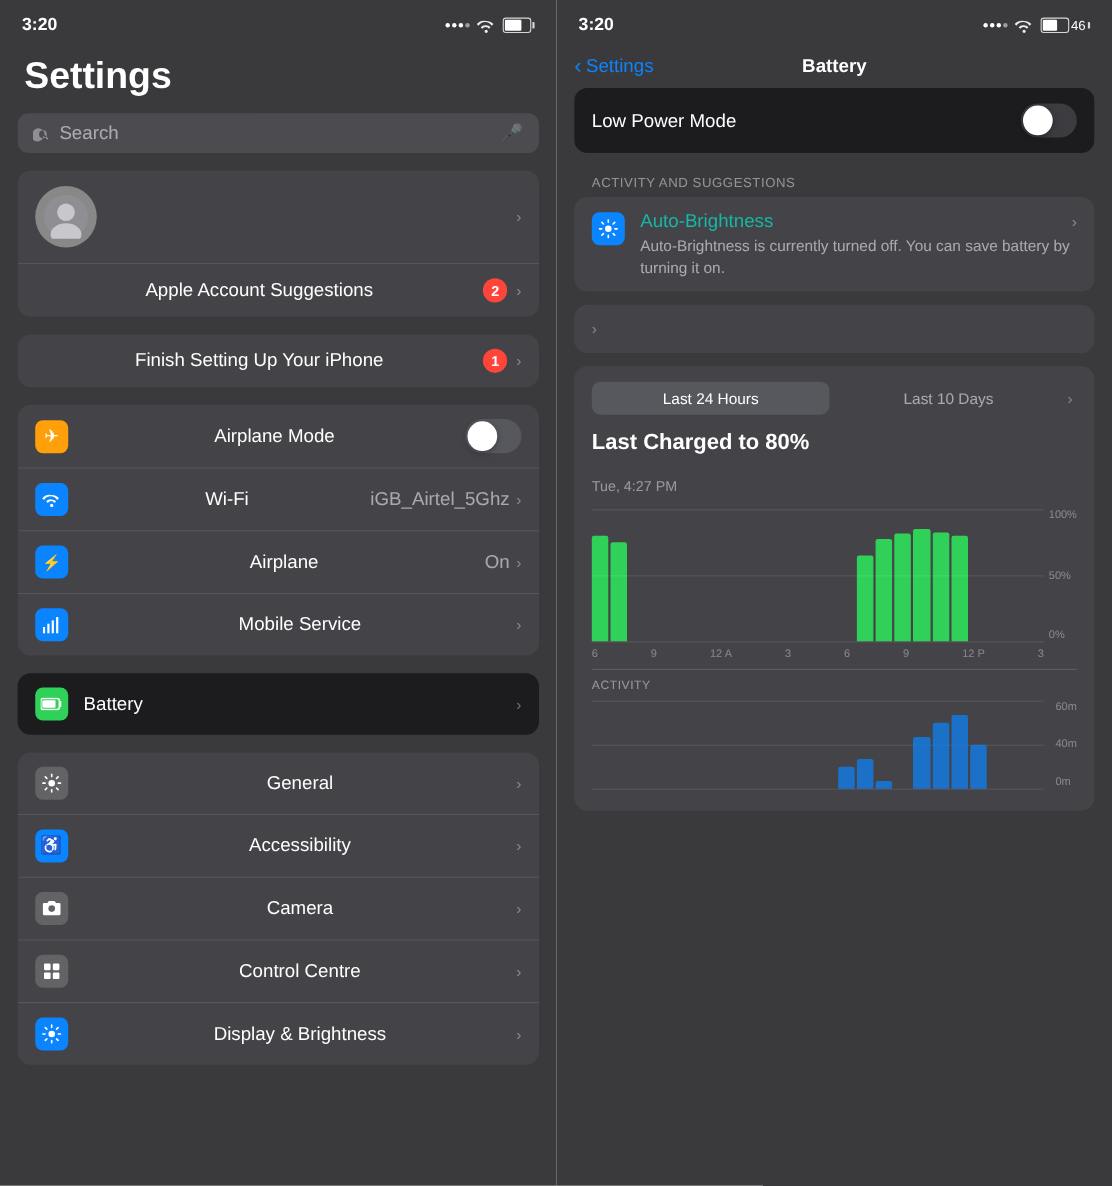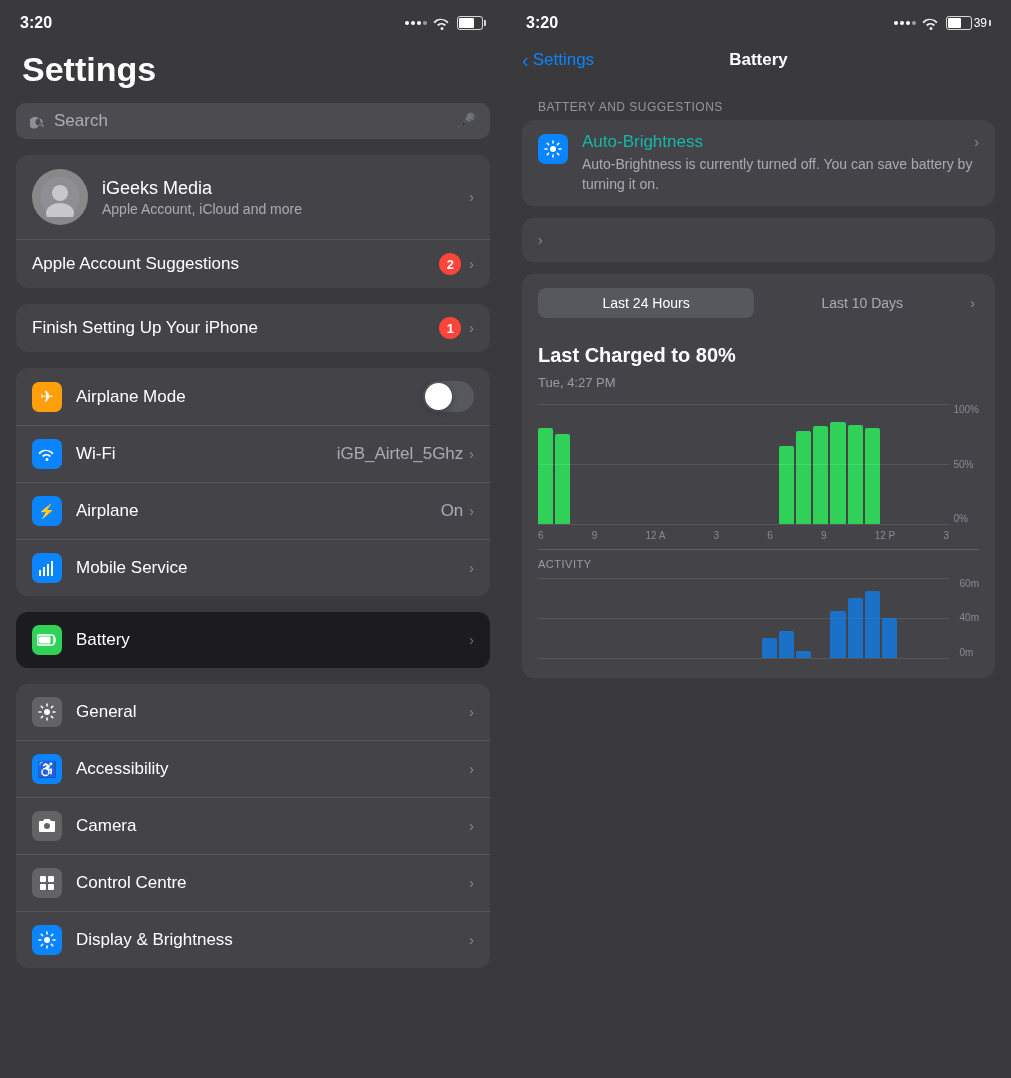--- a/index.html
+++ b/index.html
@@ -125,20 +125,21 @@
     }
 
     .settings-row {
       display: flex;
       align-items: center;
       padding: 13px 16px;
       color: #fff;
       font-size: 17px;
       border-bottom: 0.5px solid rgba(255,255,255,0.1);
       position: relative;
+      text-align: center;
     }
     .settings-row:last-child { border-bottom: none; }
 
     .settings-row-icon {
       width: 30px; height: 30px;
       border-radius: 7px;
       margin-right: 14px;
       display: flex; align-items: center; justify-content: center;
       font-size: 16px;
       flex-shrink: 0;
@@ -300,41 +301,41 @@
     
     .chart-card {
       background: rgba(118,118,128,0.18);
       border-radius: 12px;
       margin-bottom: 12px;
       padding: 14px 16px;
     }
 
     .chart-tabs {
       display: flex;
-      margin-bottom: 26px;
+      margin-bottom: 14px;
     }
     .chart-tab {
       flex: 1;
       text-align: center;
       padding: 7px;
       font-size: 14px;
       border-radius: 8px;
       color: rgba(235,235,245,0.6);
     }
     .chart-tab.active {
       background: rgba(118,118,128,0.4);
       color: #fff;
       font-weight: 500;
     }
 
     .chart-title {
       font-size: 20px;
       font-weight: 600;
       color: #fff;
-      margin-bottom: 8px;
+      margin-bottom: 20px;
     }
     .chart-subtitle {
       font-size: 13px;
       color: rgba(235,235,245,0.5);
       margin-bottom: 14px;
     }
 
     .chart-section-label {
       font-size: 11px;
       color: rgba(235,235,245,0.5);
@@ -459,24 +460,20 @@
 
   <div class="settings-section">
     <div class="profile-row">
       <div class="profile-avatar">
         <svg width="40" height="40" viewBox="0 0 40 40" fill="none">
           <circle cx="20" cy="20" r="20" fill="#8e8e93"></circle>
           <circle cx="20" cy="16" r="8" fill="#c7c7cc"></circle>
           <ellipse cx="20" cy="36" rx="14" ry="10" fill="#c7c7cc"></ellipse>
         </svg>
       </div>
-      <div class="profile-info">
-        <div class="profile-name">iGeeks Media</div>
-        <div class="profile-sub">Apple Account, iCloud and more</div>
-      </div>
       <span class="row-chevron">›</span>
     </div>
     <div class="settings-row">
       <span class="row-label">Apple Account Suggestions</span>
       <span class="badge">2</span>
       <span class="row-chevron">›</span>
     </div>
   </div>
 
   <div class="settings-section">
@@ -608,43 +605,49 @@
         <div class="status-dot active"></div>
         <div class="status-dot"></div>
       </div>
       <svg class="wifi-icon" viewBox="0 0 18 14" fill="white">
         <path d="M9 11a1.5 1.5 0 110 3 1.5 1.5 0 010-3zm0-4a5.5 5.5 0 014 1.72l-1.5 1.5A3.5 3.5 0 005.5 10.2L4 8.72A5.5 5.5 0 019 7zm0-4a9 9 0 016.6 2.9L14 7.5A7 7 0 002 7.5L.4 5.9A9 9 0 019 3z" opacity="0.9"></path>
       </svg>
       <div style="display:flex;align-items:center;gap:2px;">
         <div class="battery-body">
           <div class="battery-fill" style="width:59%"></div>
         </div>
-        <span style="color:#fff;font-size:12px;font-weight:500;">39</span>
+        <span style="color:#fff;font-size:12px;font-weight:500;">46</span>
         <div class="battery-tip"></div>
       </div>
     </div>
   </div>
 
   <div class="right-nav-bar">
     <div class="nav-back">
       <span style="font-size:20px;">‹</span>
       <span>Settings</span>
     </div>
     <span class="nav-title">Battery</span>
   </div>
 
   <div class="right-content">
 
     <div class="settings-card">
 
 
-    </div>
-
-
-    <div class="insights-label">BATTERY AND SUGGESTIONS</div>
+      <div class="card-row low-power-row">
+        <span class="row-label">Low Power Mode</span>
+        <div class="toggle off" style="background:rgba(118,118,128,0.35);">
+          <div class="toggle-knob"></div>
+        </div>
+      </div>
+    </div>
+
+
+    <div class="insights-label">ACTIVITY AND SUGGESTIONS</div>
 
     <div class="settings-card">
       <div class="card-row auto-brightness-row" style="align-items:flex-start;">
         <div class="icon-box" style="background:#0a84ff;margin-top:2px;">
           <svg width="18" height="18" viewBox="0 0 18 18" fill="white">
             <circle cx="9" cy="9" r="3"></circle>
             <path d="M9 1v2M9 15v2M1 9h2M15 9h2M3.2 3.2l1.4 1.4M13.4 13.4l1.4 1.4M3.2 14.8l1.4-1.4M13.4 4.6l1.4-1.4" stroke="white" stroke-width="1.5" stroke-linecap="round"></path>
           </svg>
         </div>
         <div style="flex:1;">

